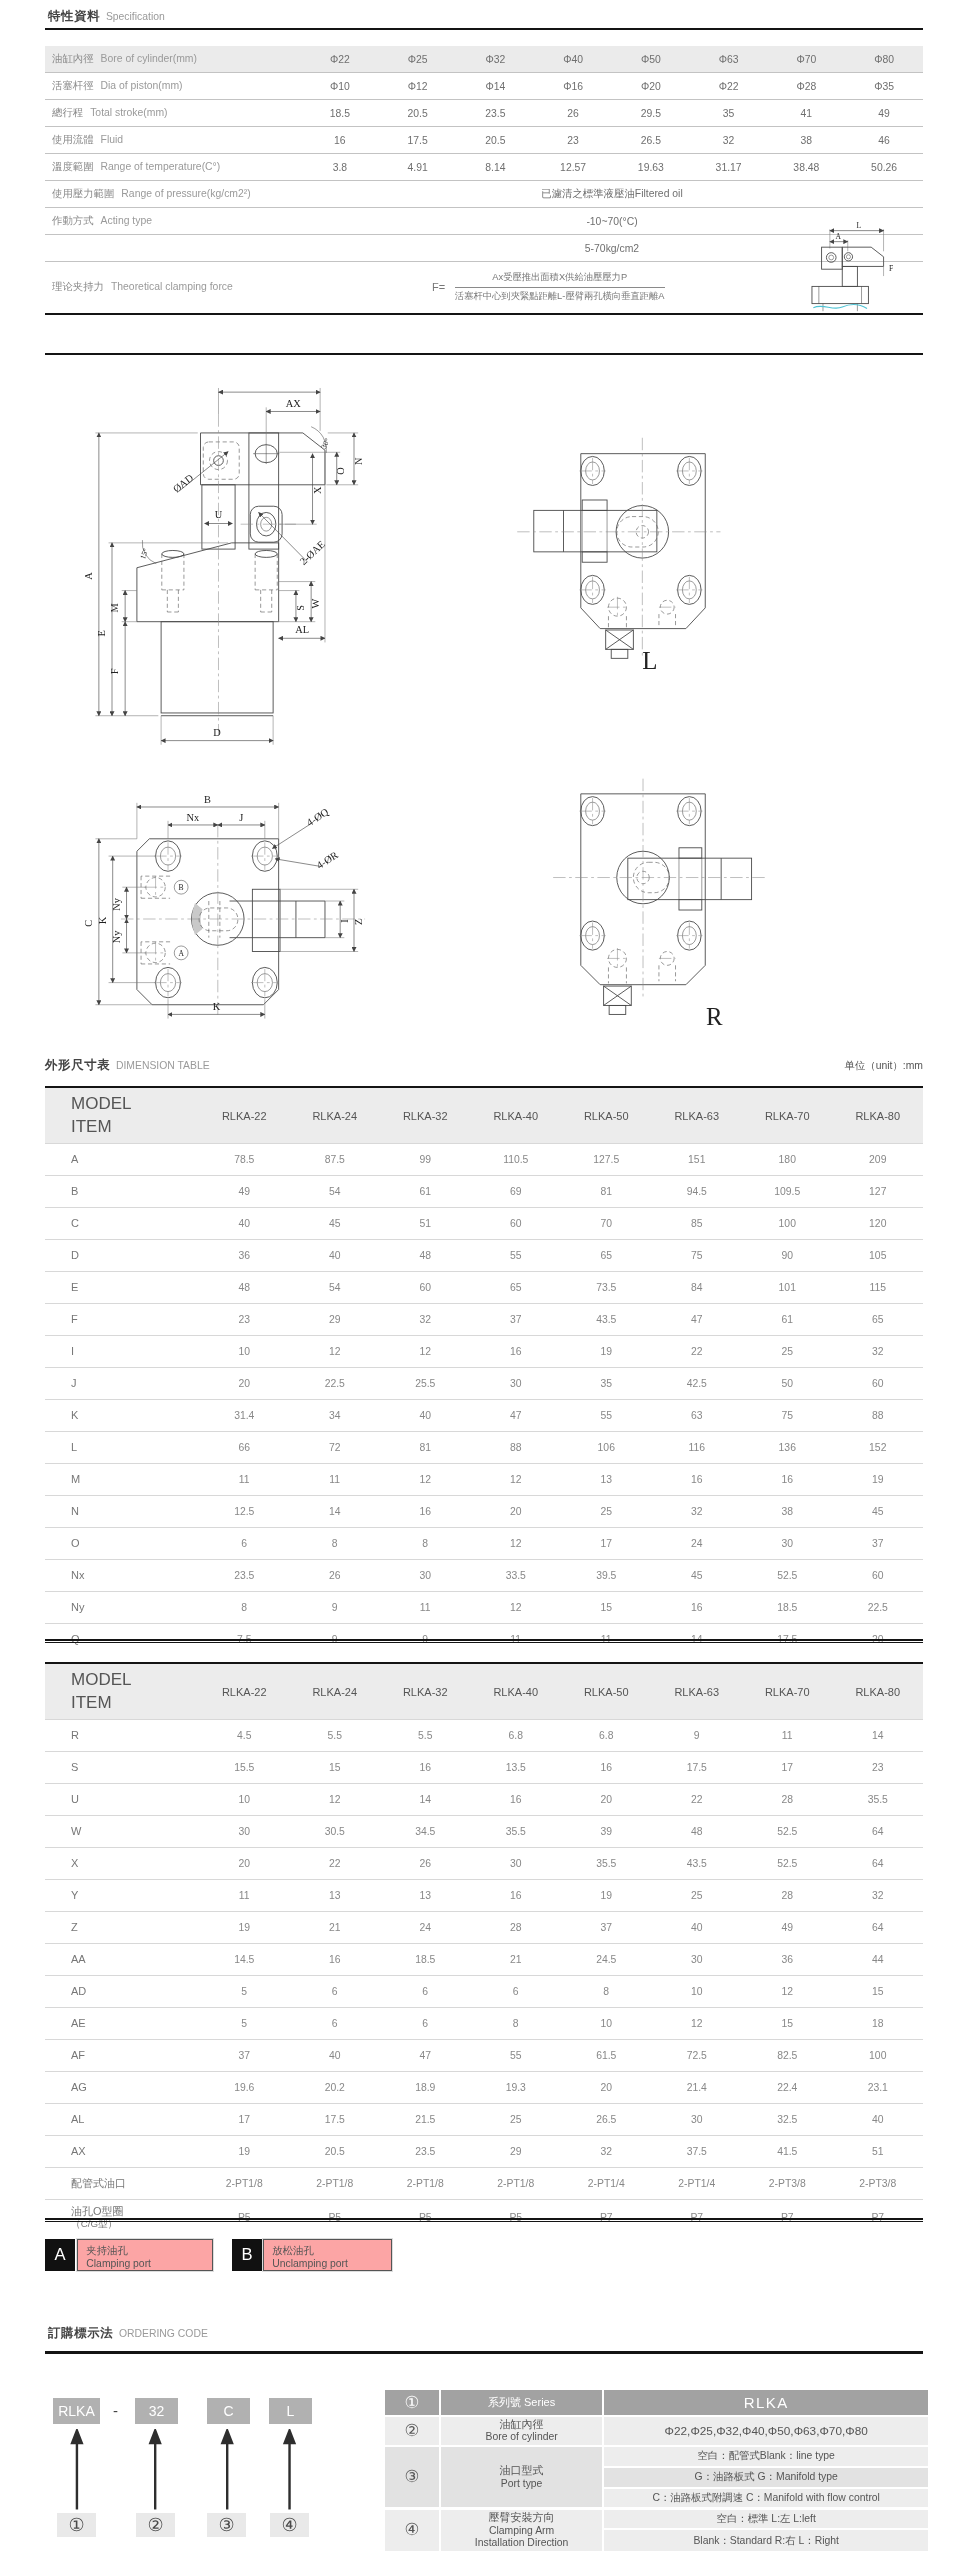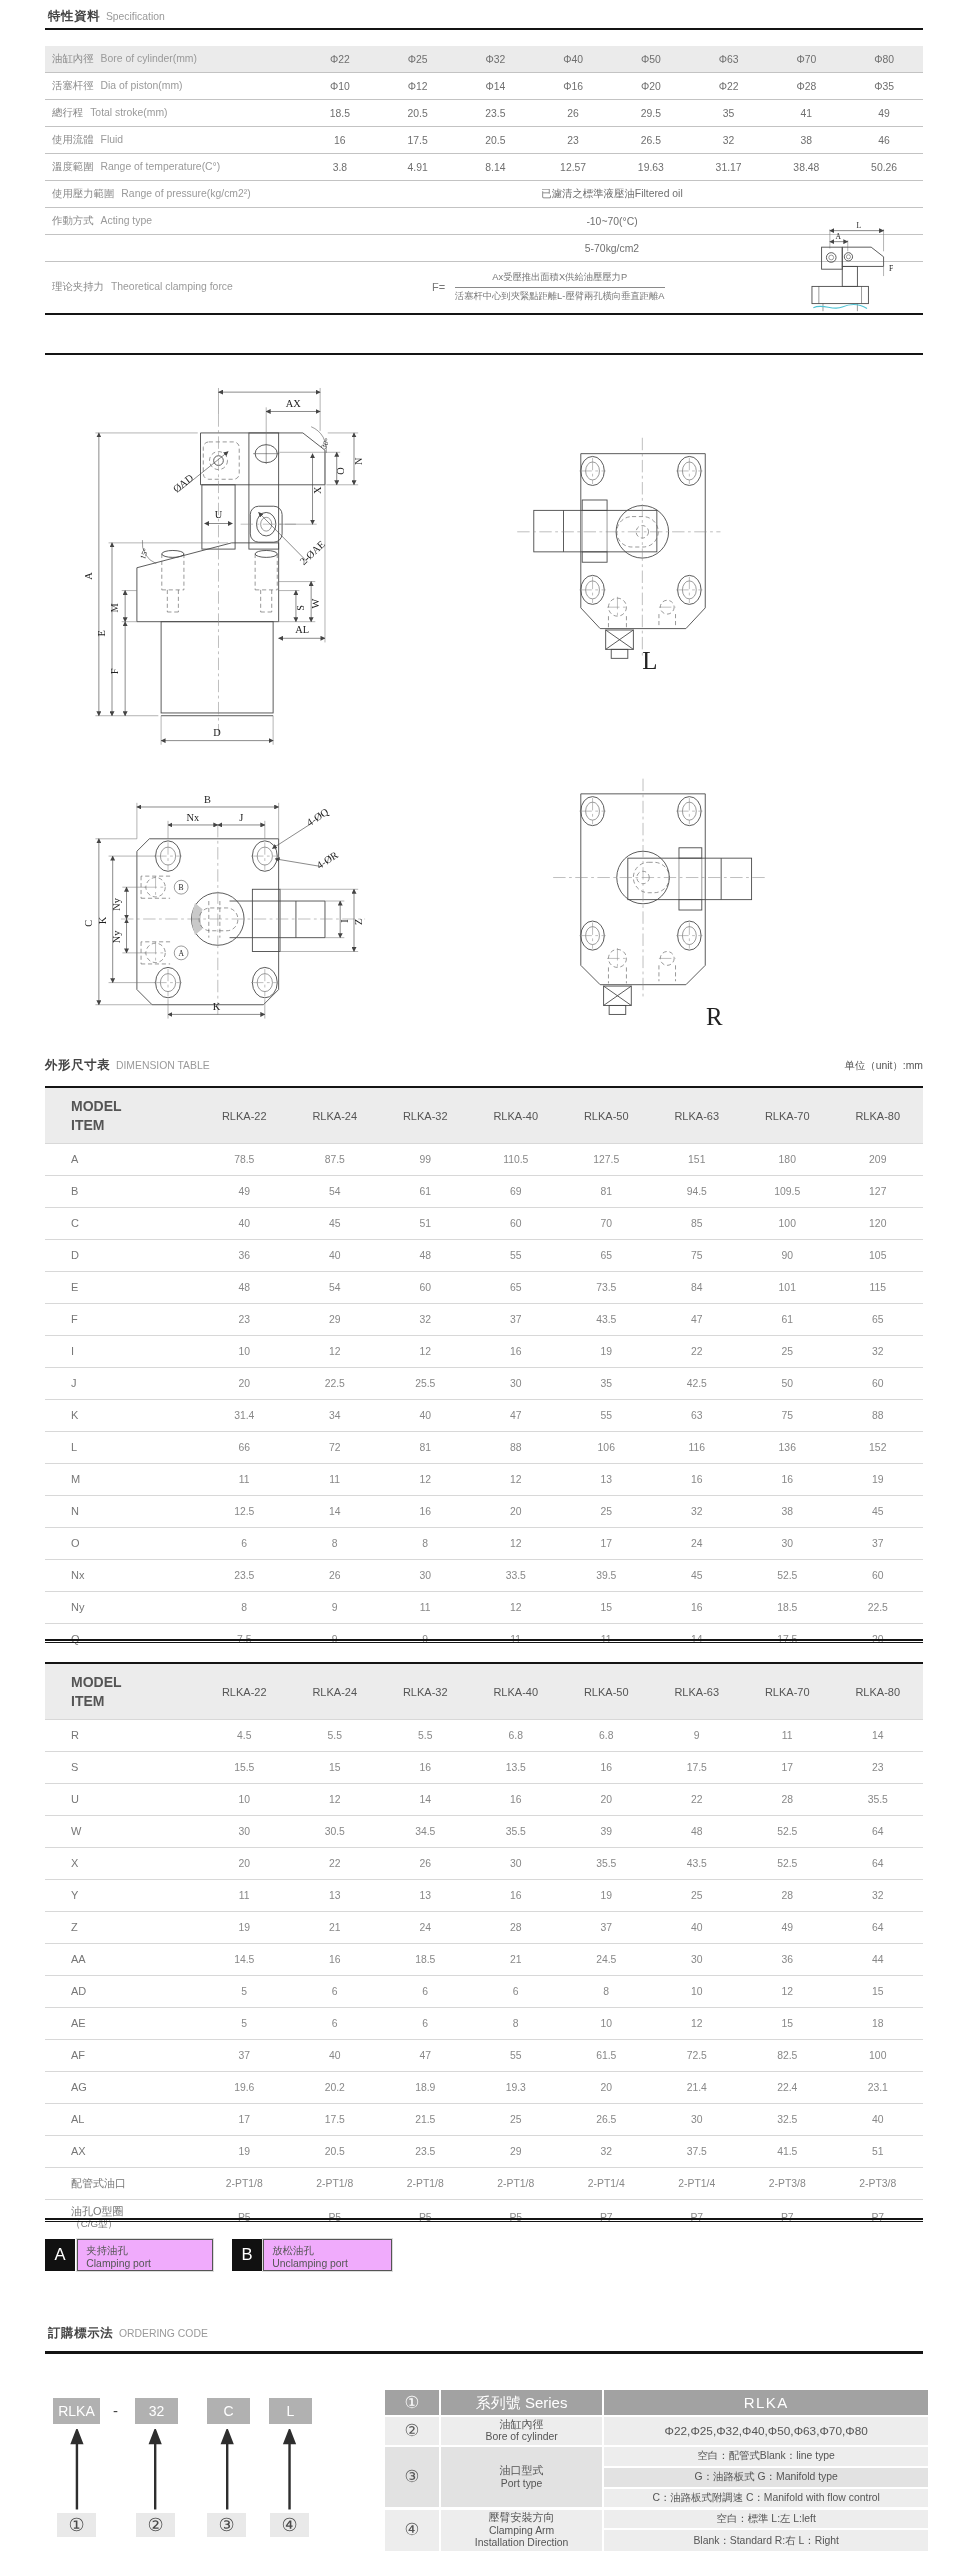--- a/index.html
+++ b/index.html
@@ -28,32 +28,32 @@
   .frac .den{padding-top:1.4px;}
 
   .rule3{height:2.1px;background:#141414;}
   .double-rule{left:45px;width:878px;height:3.5px;border-top:2.1px solid #141414;border-bottom:1.4px solid #141414;box-sizing:border-box;}
 
   
   .dim-title-row{left:45px;width:878px;display:flex;align-items:baseline;}
   .dim-title-row .unit{margin-left:auto;font-size:10.4px;color:#555;}
   .dimtable{left:45px;width:878px;border-top:2.8px solid #141414;}
   .dt-head{display:flex;align-items:center;height:55px;background:#ececec;color:#555;}
-  .dt-item-col{flex:0 0 154px;box-sizing:border-box;padding-left:26px;font-size:14px;line-height:1.3;font-weight:bold;}
+  .dt-item-col{flex:0 0 154px;box-sizing:border-box;padding-left:26px;font-size:17px;line-height:1.3;}
   .dt-col{width:91px;text-align:center;font-size:11px;}
   .dt-row{display:flex;align-items:center;height:31px;border-top:0.7px solid #d8d8d8;}
   .dt-item{flex:0 0 154px;box-sizing:border-box;padding-left:26px;font-size:11px;color:#777;line-height:1.15;}
   .dt-item .sub{font-size:9.7px;}
   .dt-val{width:91px;text-align:center;font-size:10.4px;color:#888;}
 
   
   .legend-key{width:30px;height:32px;background:#111;color:#fff;font-size:16.6px;display:flex;
               align-items:center;justify-content:center;font-family:"Liberation Sans",sans-serif;}
   .legend-box{height:32px;box-sizing:border-box;border:0.7px solid #555;outline:0.7px solid #ddd;
-              padding:3.5px 0 0 8.3px;font-size:10.4px;color:#555;line-height:1.25;background:#f0abfc;}
+              padding:3.5px 0 0 8.3px;font-size:10.4px;color:#555;line-height:1.25;background:#fca5a5;}
 
   
   .code-box{position:absolute;width:43px;height:26px;background:#b1b1b1;color:#fff;
             font-size:14px;display:flex;align-items:center;justify-content:center;}
   .code-dash{position:absolute;color:#444;font-size:15px;}
   .num-sq{position:absolute;width:39px;height:23.5px;background:#e9e9e9;color:#4a4a4a;
           font-size:18px;display:flex;align-items:center;justify-content:center;}
   .ogrid{left:385px;top:2390px;width:542px;display:grid;
          grid-template-columns:54px 161px 324px;
          grid-template-rows:25px 28px 18.7px 18.7px 18.7px 18.7px 21px;
@@ -904,21 +904,21 @@
     </g>
   </svg>
 
   <div class="abs num-sq" style="left:57px;top:2513px;">①</div>
   <div class="abs num-sq" style="left:136px;top:2513px;">②</div>
   <div class="abs num-sq" style="left:207px;top:2513px;">③</div>
   <div class="abs num-sq" style="left:270px;top:2513px;">④</div>
 
   <div class="abs ogrid">
     <div class="oc num dark" style="grid-column:1;grid-row:1;">①</div>
-    <div class="oc dark" style="grid-column:2;grid-row:1;font-size:15px;">系列號 Series</div>
+    <div class="oc dark" style="grid-column:2;grid-row:1;font-size:11px;">系列號 Series</div>
     <div class="oc dark brand" style="grid-column:3;grid-row:1;">RLKA</div>
 
     <div class="oc num" style="grid-column:1;grid-row:2;">②</div>
     <div class="oc colhead" style="grid-column:2;grid-row:2;">
       <div class="zh2">油缸內徑</div>
       <div class="en2">Bore of cylinder</div>
     </div>
     <div class="oc" style="grid-column:3;grid-row:2;font-size:11.8px;">Φ22,Φ25,Φ32,Φ40,Φ50,Φ63,Φ70,Φ80</div>
 
     <div class="oc num darker" style="grid-column:1;grid-row:3 / span 3;">③</div>

